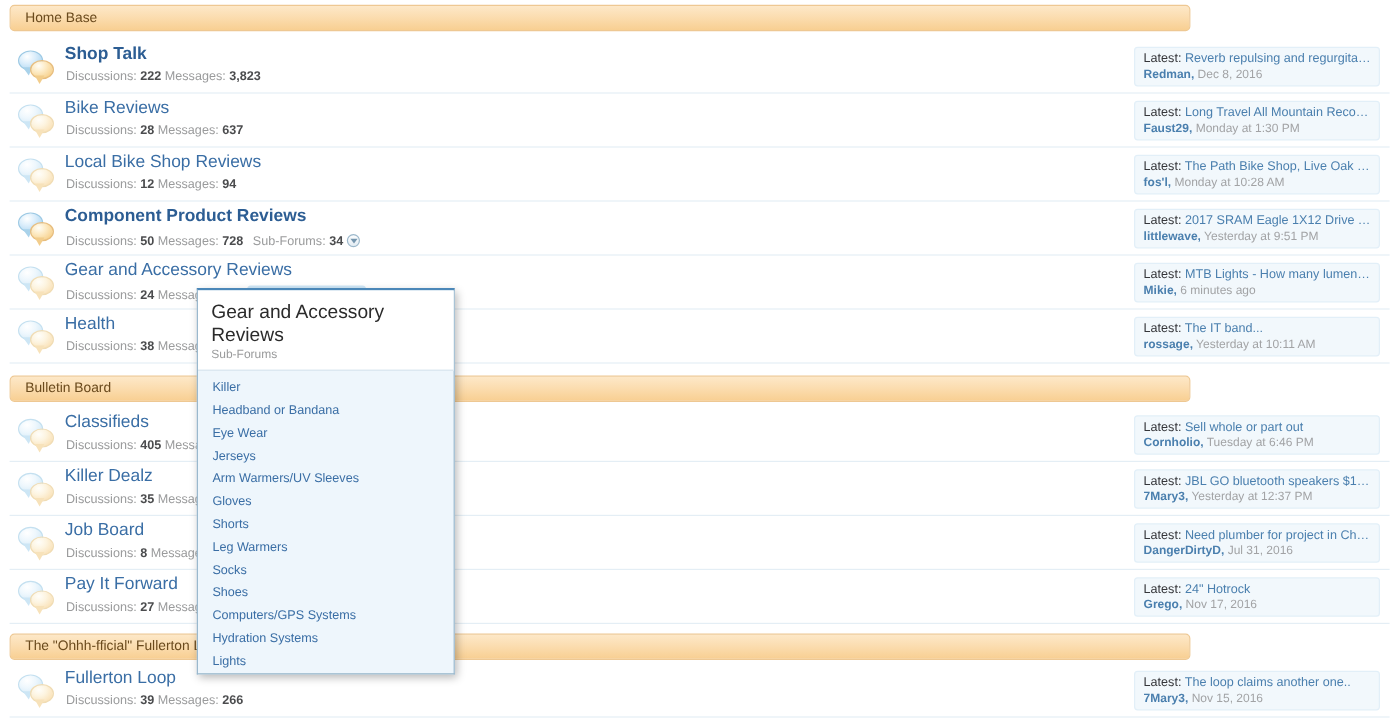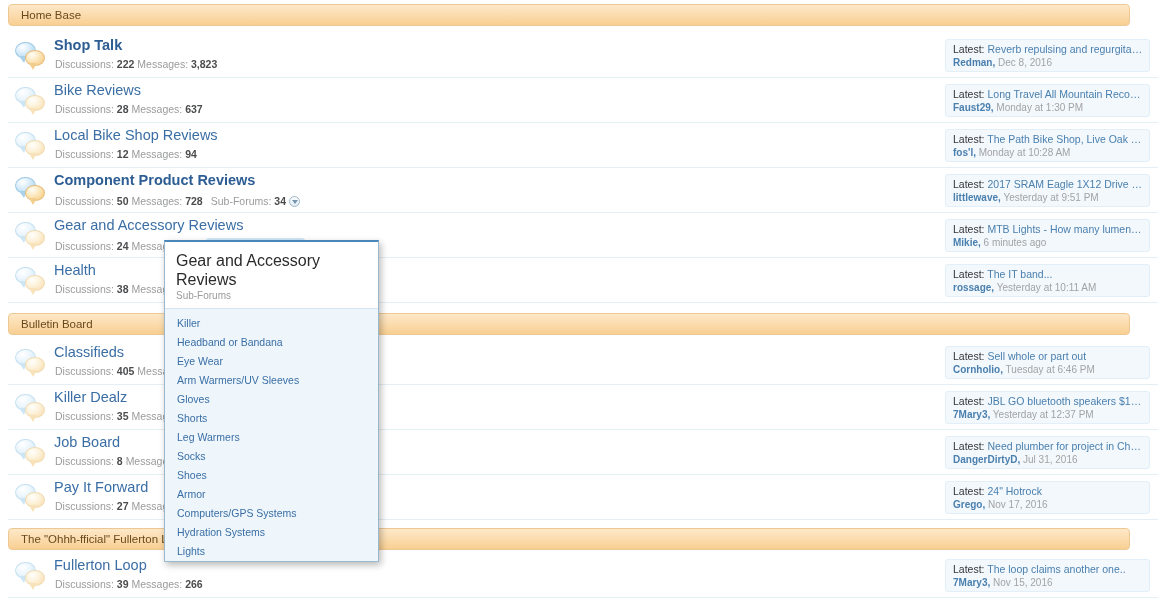--- a/index.html
+++ b/index.html
@@ -14,21 +14,21 @@
     width: 1166px;
     height: 606px;
     overflow: hidden;
     background: #ffffff;
   }
 
   
   .cat-header {
     position: absolute;
     left: 8px;
-    width: 1122px;
+    width: 984px;
     height: 22px;
     border-radius: 4px;
     background: linear-gradient(to bottom, #fde8c8 0%, #fbdcae 50%, #f8cf92 100%);
     border: 1px solid #eec893;
     color: #6a4a1d;
     font-size: 11.5px;
     line-height: 20px;
     padding-left: 12px;
     white-space: nowrap;
     overflow: hidden;
@@ -459,25 +459,25 @@
     </div>
     <div id="subforum-popup">
       <div class="popup-head">
         <div class="popup-title">Gear and Accessory Reviews</div>
         <div class="popup-sub">Sub-Forums</div>
       </div>
       <div class="popup-list">
         <a class="popup-item" href="#">Killer</a>
         <a class="popup-item" href="#">Headband or Bandana</a>
         <a class="popup-item" href="#">Eye Wear</a>
+        <a class="popup-item" href="#">Jerseys</a>
         <a class="popup-item" href="#">Arm Warmers/UV Sleeves</a>
         <a class="popup-item" href="#">Gloves</a>
         <a class="popup-item" href="#">Shorts</a>
         <a class="popup-item" href="#">Leg Warmers</a>
         <a class="popup-item" href="#">Socks</a>
         <a class="popup-item" href="#">Shoes</a>
-        <a class="popup-item" href="#">Armor</a>
         <a class="popup-item" href="#">Computers/GPS Systems</a>
         <a class="popup-item" href="#">Hydration Systems</a>
         <a class="popup-item" href="#">Lights</a>
       </div>
     </div>
   </div>
 
 </body></html>

